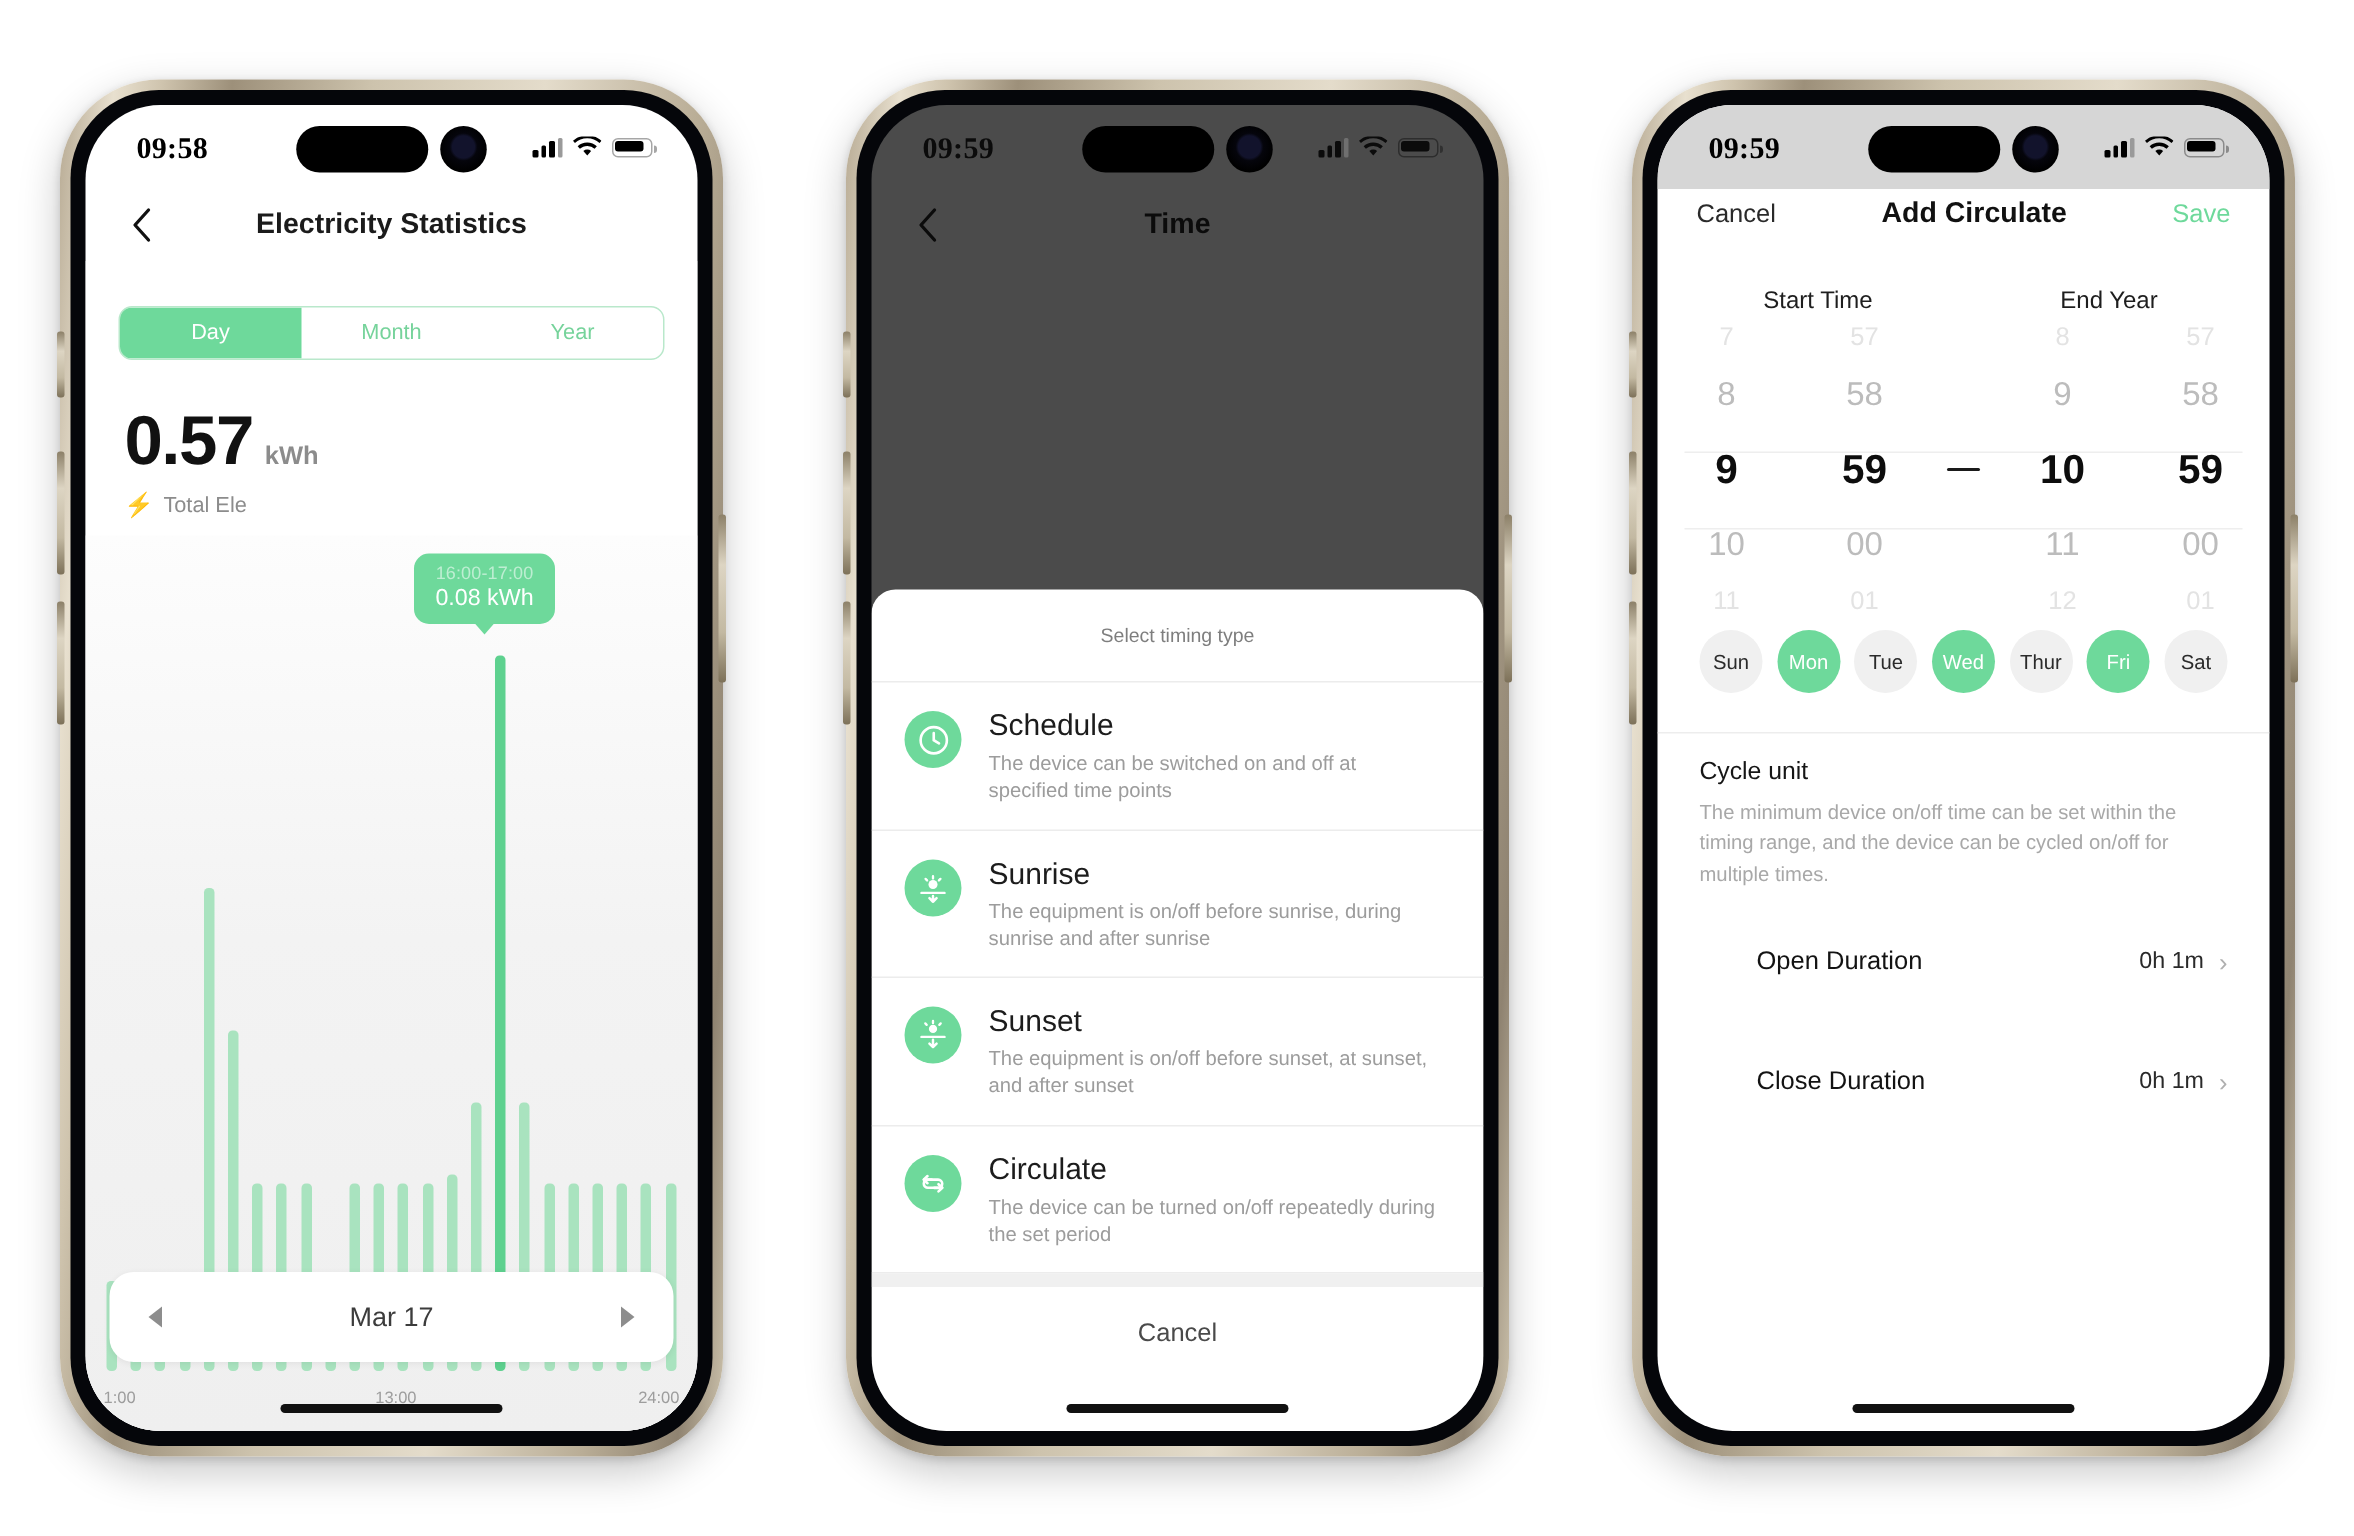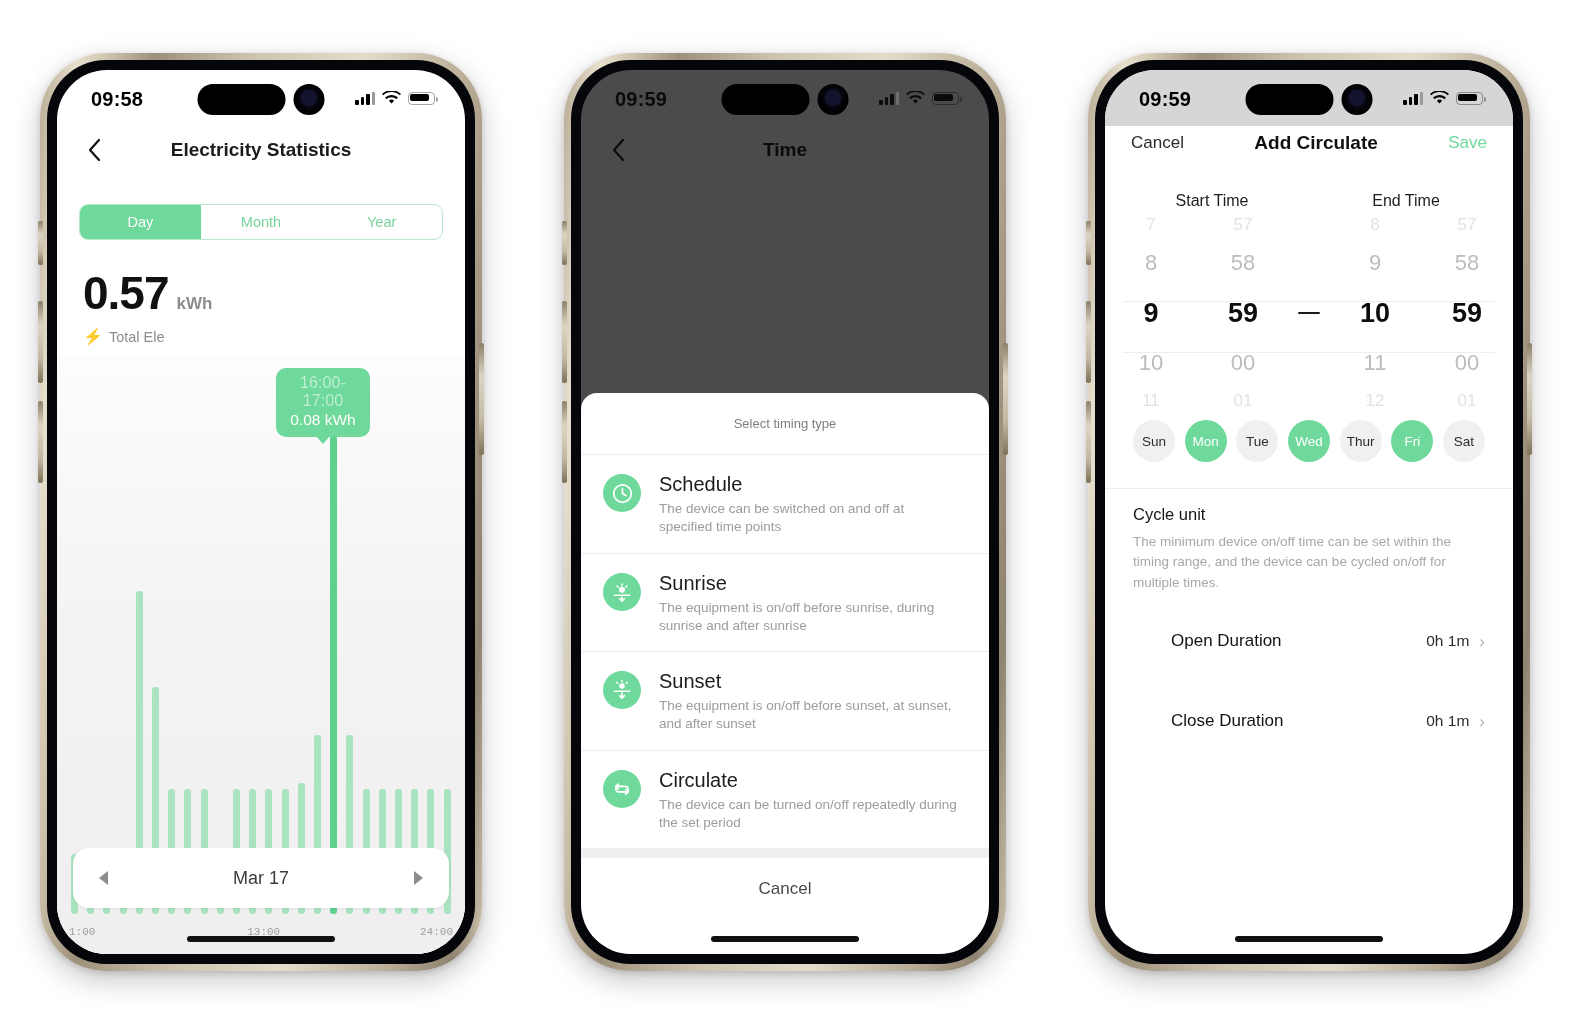--- a/index.html
+++ b/index.html
@@ -43,21 +43,21 @@
 
   
   .statusbar {
     position: relative;
     height: 56px;
     display: flex; align-items: center;
     padding: 0 34px;
   }
   .st-time {
     font-size: 20px; font-weight: 700; color: #000;
-    letter-spacing: .2px; margin-top: 2px;
+    letter-spacing: .2px; margin-top: 2px; font-family: Liberation Serif, serif;
   }
   .dyn-island {
     position: absolute; left: 50%; top: 14px;
     transform: translateX(-50%);
     display: flex; align-items: center; gap: 8px;
   }
   .di-pill { width: 88px; height: 31px; border-radius: 17px; background: #000; }
   .di-cam {
     width: 31px; height: 31px; border-radius: 50%;
     background: radial-gradient(circle at 50% 45%, #12132c 0 32%, #05050c 40%, #000 70%);
@@ -127,37 +127,37 @@
   .chart-wrap {
     position: relative; flex: 1;
     margin-top: 10px;
     background: linear-gradient(180deg,#fdfdfd 0%, #f3f3f3 45%, #efefef 100%);
   }
   .tooltip {
     position: absolute; left: 219px; top: 12px;
     background: #6ed99b; color: #fff; border-radius: 10px;
     padding: 6px 12px 8px; text-align: center; width: 94px;
   }
-  .tt-range { font-size: 16px; color: rgba(255,255,255,.55); letter-spacing: .1px; }
+  .tt-range { font-size: 12px; color: rgba(255,255,255,.55); letter-spacing: .1px; }
   .tt-val { font-size: 15.5px; font-weight: 500; margin-top: 1px; }
   .tooltip::after {
     content:""; position:absolute; left:50%; bottom:-7px; transform:translateX(-50%);
     border-left: 7px solid transparent; border-right: 7px solid transparent;
     border-top: 8px solid #6ed99b;
   }
   .bars {
     position: absolute; left: 14px; right: 14px; bottom: 40px; top: 50px;
     display: flex; align-items: flex-end; justify-content: space-between;
   }
   .bar { width: 7px; border-radius: 3px; background: #a9e3bf; }
   .bar.hl { background: #5ed18f; }
   .axis {
     position: absolute; left: 12px; right: 12px; bottom: 16px;
     display: flex; justify-content: space-between;
-    font-size: 11px; color: #9d9d9d; font-family: Liberation Mono, monospace;
+    font-size: 11px; color: #9d9d9d;
   }
   .axis span:nth-child(2){ margin-left: 12px; }
   .datebar {
     position: absolute; left: 16px; right: 16px; bottom: 46px;
     height: 60px; background: #fff; border-radius: 16px;
     display: flex; align-items: center; justify-content: space-between;
     padding: 0 26px;
     box-shadow: 0 1px 4px rgba(0,0,0,.06);
   }
   .date-lbl { font-size: 18px; color: #3c3c3c; }
@@ -510,21 +510,21 @@
         </div>
 
         <div class="topbar3">
           <div class="tb-cancel">Cancel</div>
           <div class="tb-title">Add Circulate</div>
           <div class="tb-save">Save</div>
         </div>
 
         <div class="pick-heads">
           <div>Start Time</div>
-          <div>End Time</div>
+          <div>End Year</div>
         </div>
 
         <div class="picker">
           <div class="pick-band"></div>
 
           <div class="wheel">
             <div class="row f2">7</div>
             <div class="row f1">8</div>
             <div class="row sel">9</div>
             <div class="row f1">10</div>

